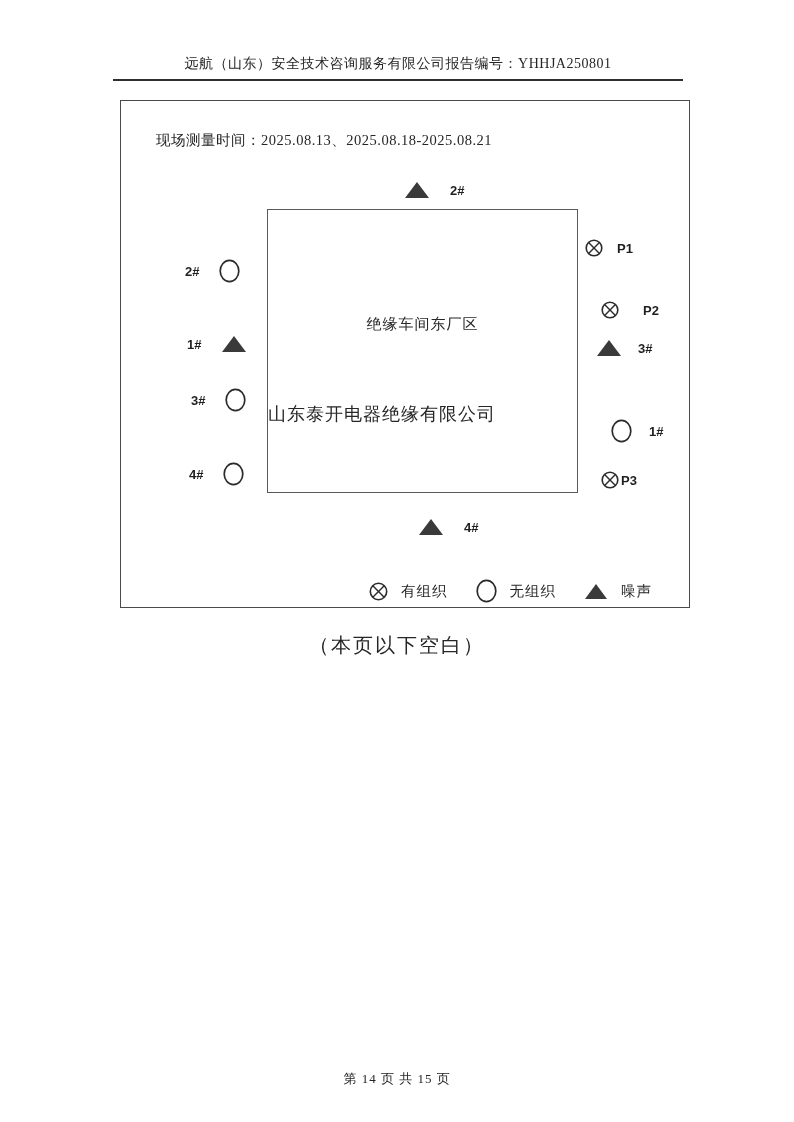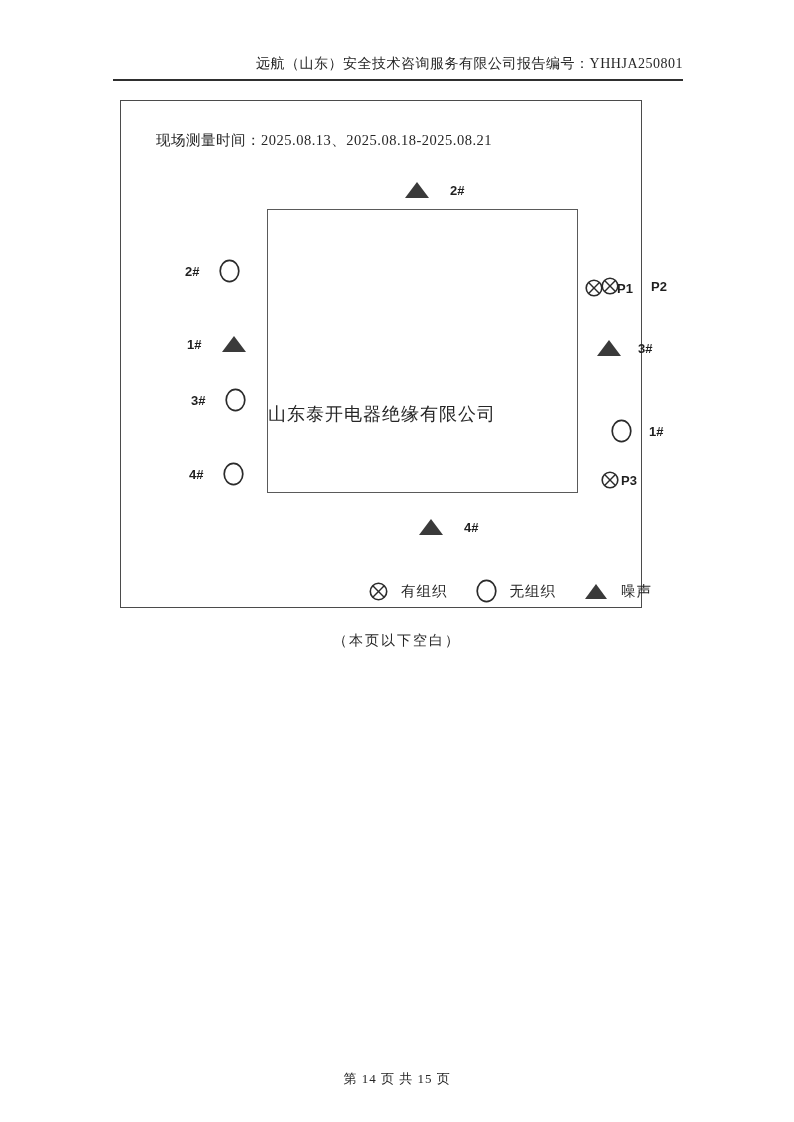--- a/index.html
+++ b/index.html
@@ -14,33 +14,33 @@
     color: #262626;
     overflow: hidden;
   }
   
   .header {
     position: absolute;
     left: 113px;
     top: 55px;
     width: 570px;
     display: flex;
-    justify-content: flex-end;
+    justify-content: center;
     align-items: flex-end;
     padding-bottom: 6px;
     border-bottom: 2px solid #2f2f2f;
     font-size: 14px;
     letter-spacing: 0.5px;
   }
   
   .diagram-box {
     position: absolute;
     left: 120px;
     top: 100px;
-    width: 522px;
+    width: 570px;
     height: 508px;
     border: 1.6px solid #4b4b4b;
   }
   .measure-time {
     position: absolute;
     left: 35px;
     top: 30px;
     font-size: 14.5px;
     letter-spacing: 0.5px;
   }
@@ -81,22 +81,22 @@
     color: #1f1f1f;
     white-space: nowrap;
   }
   .sym { display: block; flex: none; }
   
   .mrow-left-0 { left: 64px; top: 158px; gap: 20px; }
   .mrow-left-1 { left: 66px; top: 234px; gap: 20px; }
   .mrow-left-2 { left: 70px; top: 287px; gap: 20px; }
   .mrow-left-3 { left: 68px; top: 361px; gap: 20px; }
   
-  .mrow-right-0 { left: 464px; top: 138px; gap: 14px; margin-top: 40px; }
-  .mrow-right-1 { left: 480px; top: 176px; gap: 32px; }
+  .mrow-right-0 { left: 464px; top: 138px; gap: 14px; }
+  .mrow-right-1 { left: 480px; top: 200px; gap: 24px; }
   .mrow-right-2 { left: 475px; top: 238px; gap: 16px; }
   .mrow-right-3 { left: 490px; top: 318px; gap: 17px; }
   .mrow-right-4 { left: 480px; top: 370px; gap: 2px; }
   
   .mrow-top    { left: 283px; top: 80px;  gap: 20px; }
   .mrow-bottom { left: 297px; top: 417px; gap: 20px; }
   
   .legend {
     position: absolute;
     left: 248px;
@@ -116,21 +116,21 @@
     color: #262626;
     white-space: nowrap;
   }
   
   .blank-note {
     position: absolute;
     left: 0;
     top: 632px;
     width: 100%;
     text-align: center;
-    font-size: 14px;
+    font-size: 20px;
     letter-spacing: 2px;
   }
   .page-footer {
     position: absolute;
     left: 0;
     top: 1030px;
     width: 100%;
     text-align: center;
     font-size: 13px;
     letter-spacing: 1px;
@@ -152,20 +152,21 @@
     <div class="measure-time">现场测量时间：2025.08.13、2025.08.18-2025.08.21</div>
 
     <div class="m mrow-top">
       <svg class="sym" width="26" height="18" viewBox="0 0 26 18">
           <polygon points="13,1 25,17 1,17" fill="#3a3a3a"></polygon>
         </svg>
       <span class="lbl">2#</span>
     </div>
 
     <div class="inner-rect">
+      <div class="area-label">绝缘车间东厂区</div>
       <div class="company-label">山东泰开电器绝缘有限公司</div>
     </div>
 
     <div class="m mrow-left-0">
       <span class="lbl">2#</span>
       <svg class="sym" width="21" height="24" viewBox="0 0 21 24">
           <ellipse cx="10.5" cy="12" rx="9.3" ry="10.6" fill="none" stroke="#2b2b2b" stroke-width="1.7"></ellipse>
         </svg>
     </div>
     <div class="m mrow-left-1">

